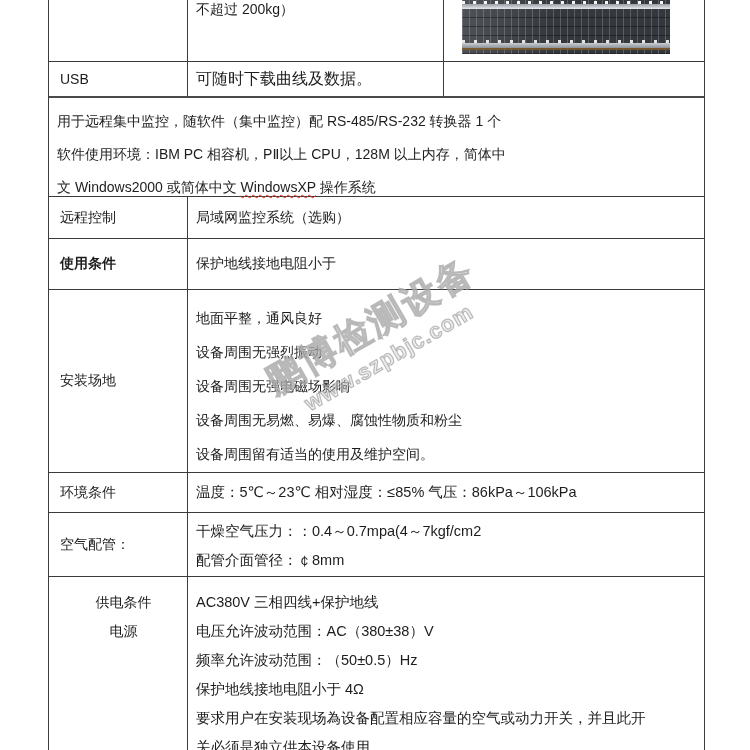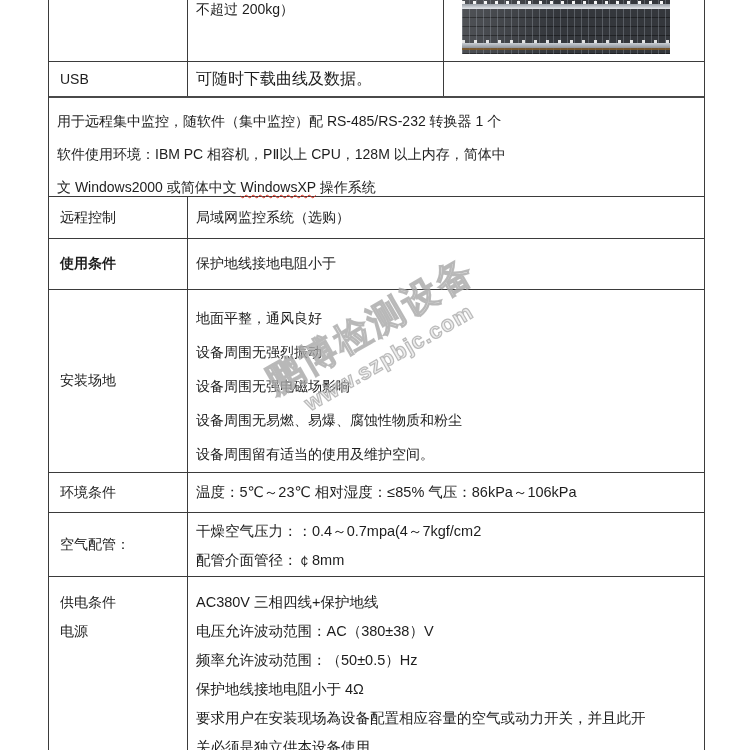--- a/index.html
+++ b/index.html
@@ -39,21 +39,21 @@
   .r4{height:51px;}
   .r5{height:183px;}
   .r5 .cnt{padding-top:11px;}
   .r5 .line{line-height:34px;}
   .r6{height:40px;}
   .r6 .cnt{font-size:14.5px;}
   .r7{height:64px;}
   .r7 .cnt{padding-top:4px;font-size:14.5px;}
   .r7 .line{line-height:29px;}
   .r8{height:173px;}
-  .r8 .lbl{padding-top:11px;line-height:31px;font-size:14px;}
+  .r8 .lbl{padding-top:11px;line-height:31px;font-size:14px;text-align:center;}
   .r8 .cnt{padding-top:11px;font-size:14.5px;}
   .r8 .line{line-height:29px;}
   .wavy{
     text-decoration:underline;
     text-decoration-style:wavy;
     text-decoration-color:#e03020;
     text-decoration-thickness:1px;
     text-underline-offset:2px;
   }
   .photo{

